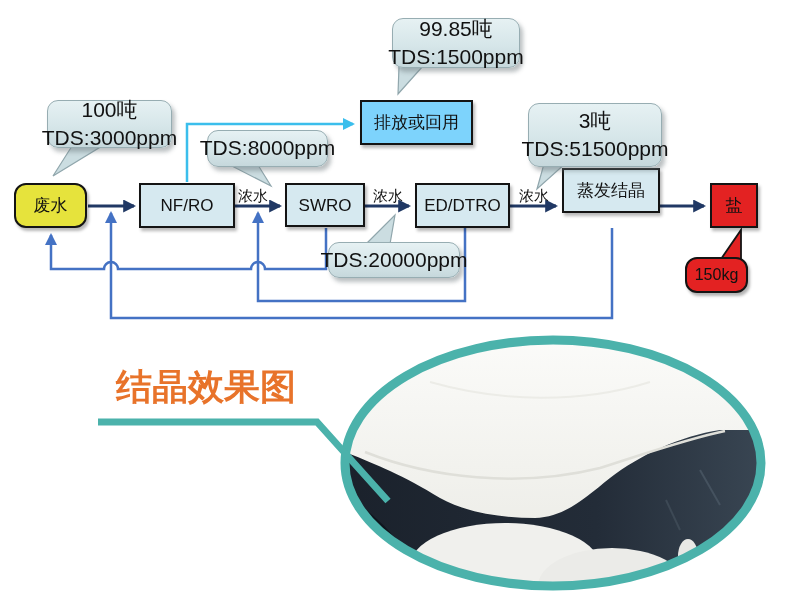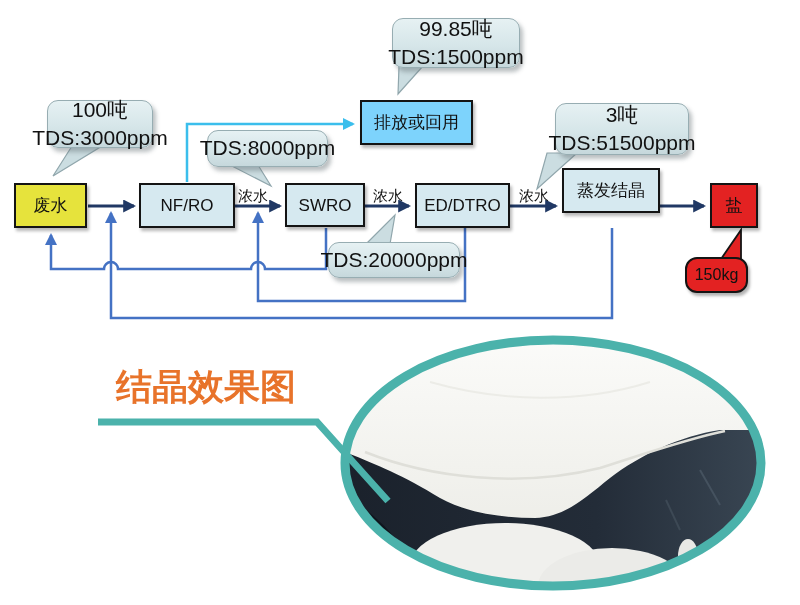--- a/index.html
+++ b/index.html
@@ -7,41 +7,41 @@
     position:relative;width:800px;height:605px;background:#ffffff;overflow:hidden;
     font-family:"Liberation Sans","DejaVu Sans",sans-serif;color:#111;
   }
   .layer{position:absolute;left:0;top:0;width:800px;height:605px;}
   
   .pbox{
     position:absolute;display:flex;align-items:center;justify-content:center;
     background:#D6E9F0;border:2px solid #141414;font-size:17px;line-height:1;
     box-shadow:2px 3px 3px rgba(0,0,0,.28);box-sizing:border-box;white-space:nowrap;
   }
-  #b-feishui{left:14px;top:183px;width:73px;height:45px;background:#E6E33C;}
+  #b-feishui{left:14px;top:183px;width:73px;height:45px;background:#E6E33C;border-radius:12px;}
   #b-nfro  {left:139px;top:183px;width:96px;height:45px;}
   #b-swro  {left:285px;top:183px;width:80px;height:44px;}
   #b-eddtro{left:415px;top:183px;width:95px;height:45px;}
   #b-zhengfa{left:562px;top:168px;width:98px;height:45px;}
   #b-yan   {left:710px;top:183px;width:48px;height:45px;background:#E32222;}
   #b-green {left:360px;top:100px;width:113px;height:45px;background:#7dd3fc;border-width:2.5px;}
   
   .stream{position:absolute;top:188px;width:36px;text-align:center;font-size:15px;line-height:1;}
   #s1{left:235px;} #s2{left:370px;} #s3{left:516px;}
   
   .bubble{
     position:absolute;display:flex;flex-direction:column;align-items:center;justify-content:center;
     background:linear-gradient(180deg,#E6F1F3 0%,#D6E6E9 55%,#C6D8DC 100%);
     border:1px solid #97ADB2;border-radius:11px;font-size:21px;line-height:1.35;
     box-shadow:3px 4px 4px rgba(105,115,120,.45);box-sizing:border-box;white-space:nowrap;
   }
-  #c-feed{left:47px;top:100px;width:106px;height:48px;}
+  #c-feed{left:47px;top:100px;width:125px;height:48px;}
   #c-nfro{left:207px;top:130px;width:121px;height:37px;}
   #c-discharge{left:392px;top:18px;width:128px;height:50px;}
-  #c-evap{left:555px;top:103px;width:134px;height:52px;}
+  #c-evap{left:528px;top:103px;width:134px;height:64px;}
   #c-swro{left:328px;top:242px;width:132px;height:36px;}
   
   .red-callout{
     position:absolute;left:685px;top:257px;width:63px;height:36px;
     display:flex;align-items:center;justify-content:center;
     background:#E32222;border:2px solid #141414;border-radius:12px;
     font-size:16px;box-shadow:2px 3px 3px rgba(0,0,0,.3);box-sizing:border-box;
   }
   
   .photo-title{

